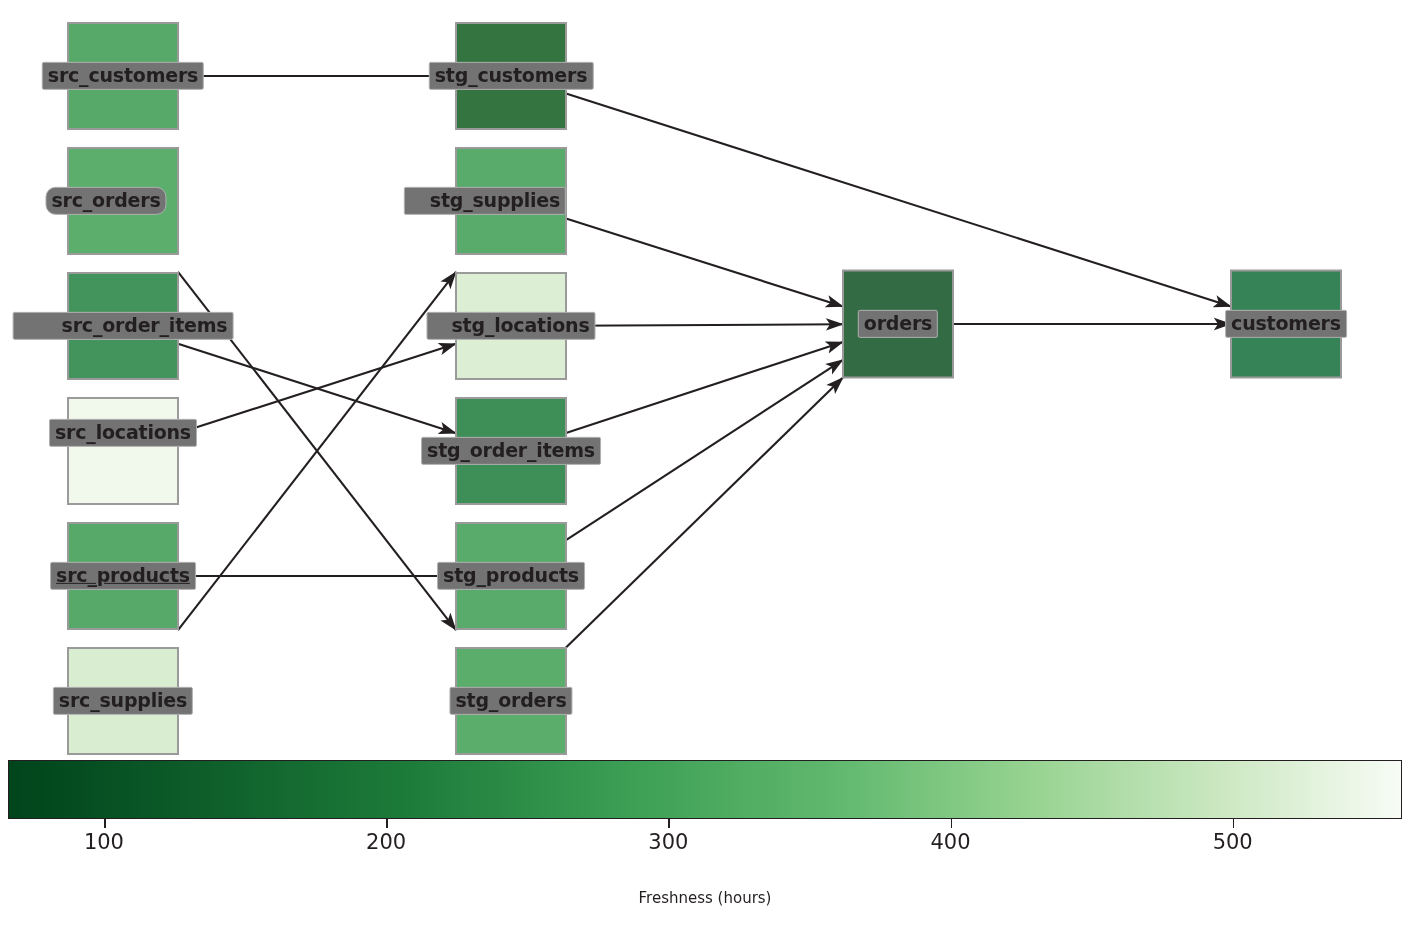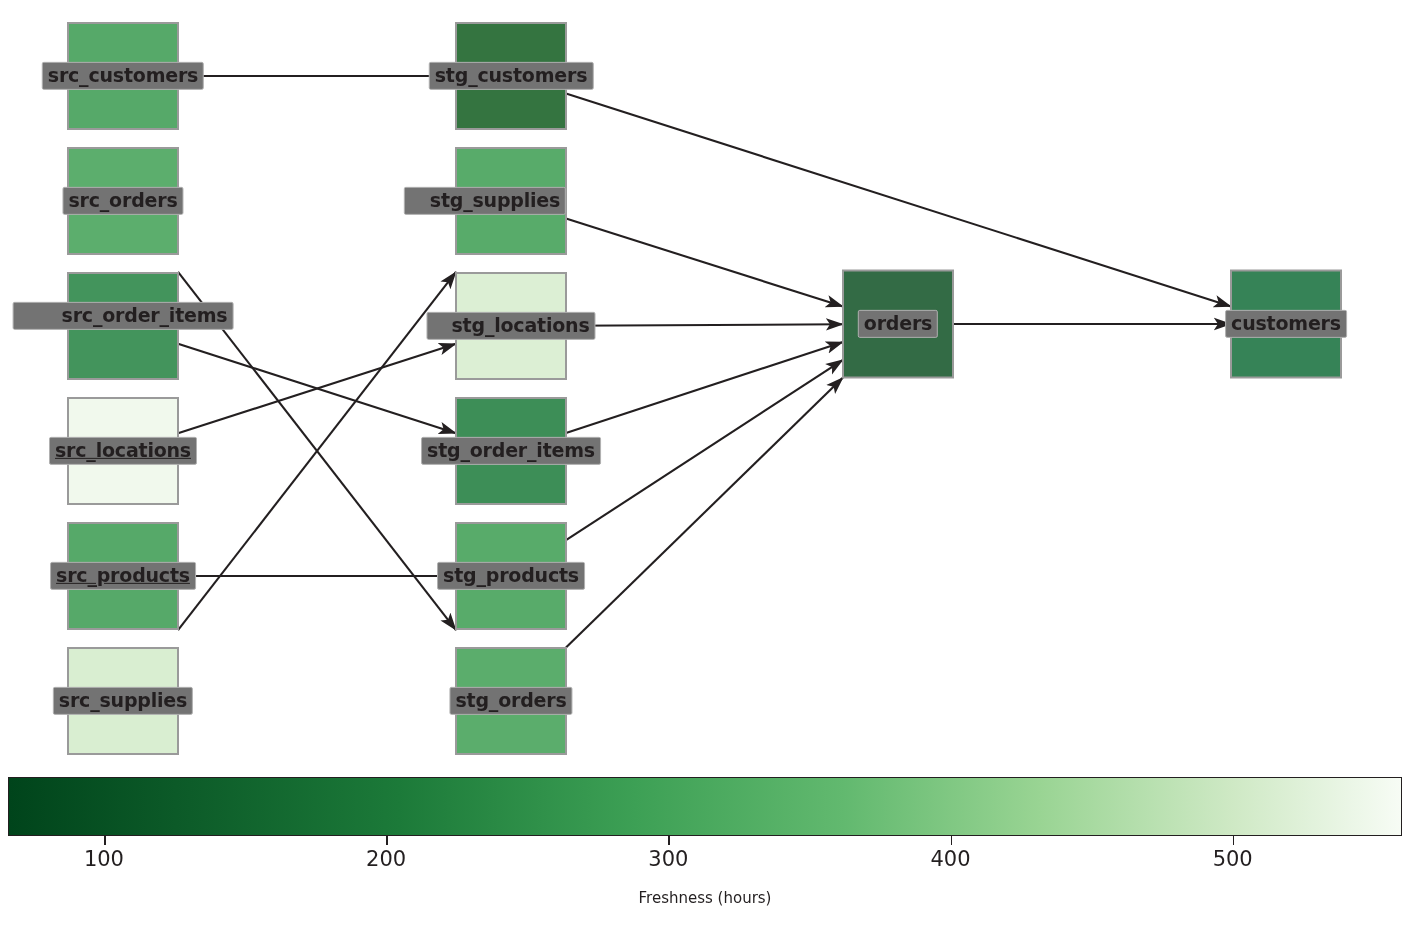--- a/index.html
+++ b/index.html
@@ -18,21 +18,21 @@
     border:1.6px solid #b0b0b0;
     border-radius:2px;
     padding:2px 5px 3px 5px;
     font-size:19px;
     font-weight:bold;
     color:#231f20;
     white-space:nowrap;
     line-height:1.12;
     letter-spacing:-0.2px;
   }
-  #cbar-wrap{position:absolute;left:8px;top:777px;width:1332px;height:60px;}
+  #cbar-wrap{position:absolute;left:8px;top:760px;width:1332px;height:60px;}
   #cbar{
     position:absolute;left:0;top:0;width:1394px;height:59px;
     border:1.6px solid #231f20;
     box-sizing:border-box;
   }
   .cbar-tick{position:absolute;top:59px;width:1.6px;height:9px;background:#231f20;}
   .cbar-ticklabel{
     position:absolute;top:70px;transform:translateX(-50%);
     font-size:21px;color:#231f20;white-space:nowrap;
   }
@@ -88,23 +88,23 @@
       <rect x="456" y="398" width="110" height="106" fill="#3d8e57" class="node-rect"></rect>
       <rect x="456" y="523" width="110" height="106" fill="#58ab6a" class="node-rect"></rect>
       <rect x="456" y="648" width="110" height="106" fill="#5bad6c" class="node-rect"></rect>
       <rect x="843" y="270.5" width="110" height="107" fill="#336b45" class="node-rect"></rect>
       <rect x="1231" y="270.5" width="110" height="107" fill="#368357" class="node-rect"></rect>
     </g>
 </svg>
 
 <div id="label-layer">
     <div class="node-label" style="left: 123px; top: 76px;">src_customers</div>
-    <div class="node-label" style="left: 123px; top: 201px;">src_orders</div>
-    <div class="node-label" style="left: 123px; top: 316px; padding-left: 48px;">src_order_items</div>
-    <div class="node-label" style="left: 123px; top: 451px; text-decoration: underline;">src_locations</div>
+    <div class="node-label" style="left: 106px; top: 201px; border-radius: 10px;">src_orders</div>
+    <div class="node-label" style="left: 123px; top: 326px; padding-left: 48px;">src_order_items</div>
+    <div class="node-label" style="left: 123px; top: 433px;">src_locations</div>
     <div class="node-label" style="left: 123px; top: 576px; text-decoration: underline;">src_products</div>
     <div class="node-label" style="left: 123px; top: 701px;">src_supplies</div>
     <div class="node-label" style="left: 511px; top: 76px; text-align: center;">stg_customers</div>
     <div class="node-label" style="left: 485px; top: 201px; padding-left: 25px;">stg_supplies</div>
     <div class="node-label" style="left: 511px; top: 326px; padding-left: 24px;">stg_locations</div>
     <div class="node-label" style="left: 511px; top: 451px;">stg_order_items</div>
     <div class="node-label" style="left: 511px; top: 576px;">stg_products</div>
     <div class="node-label" style="left: 511px; top: 701px;">stg_orders</div>
     <div class="node-label" style="left: 898px; top: 324px;">orders</div>
     <div class="node-label" style="left: 1286px; top: 324px;">customers</div>

